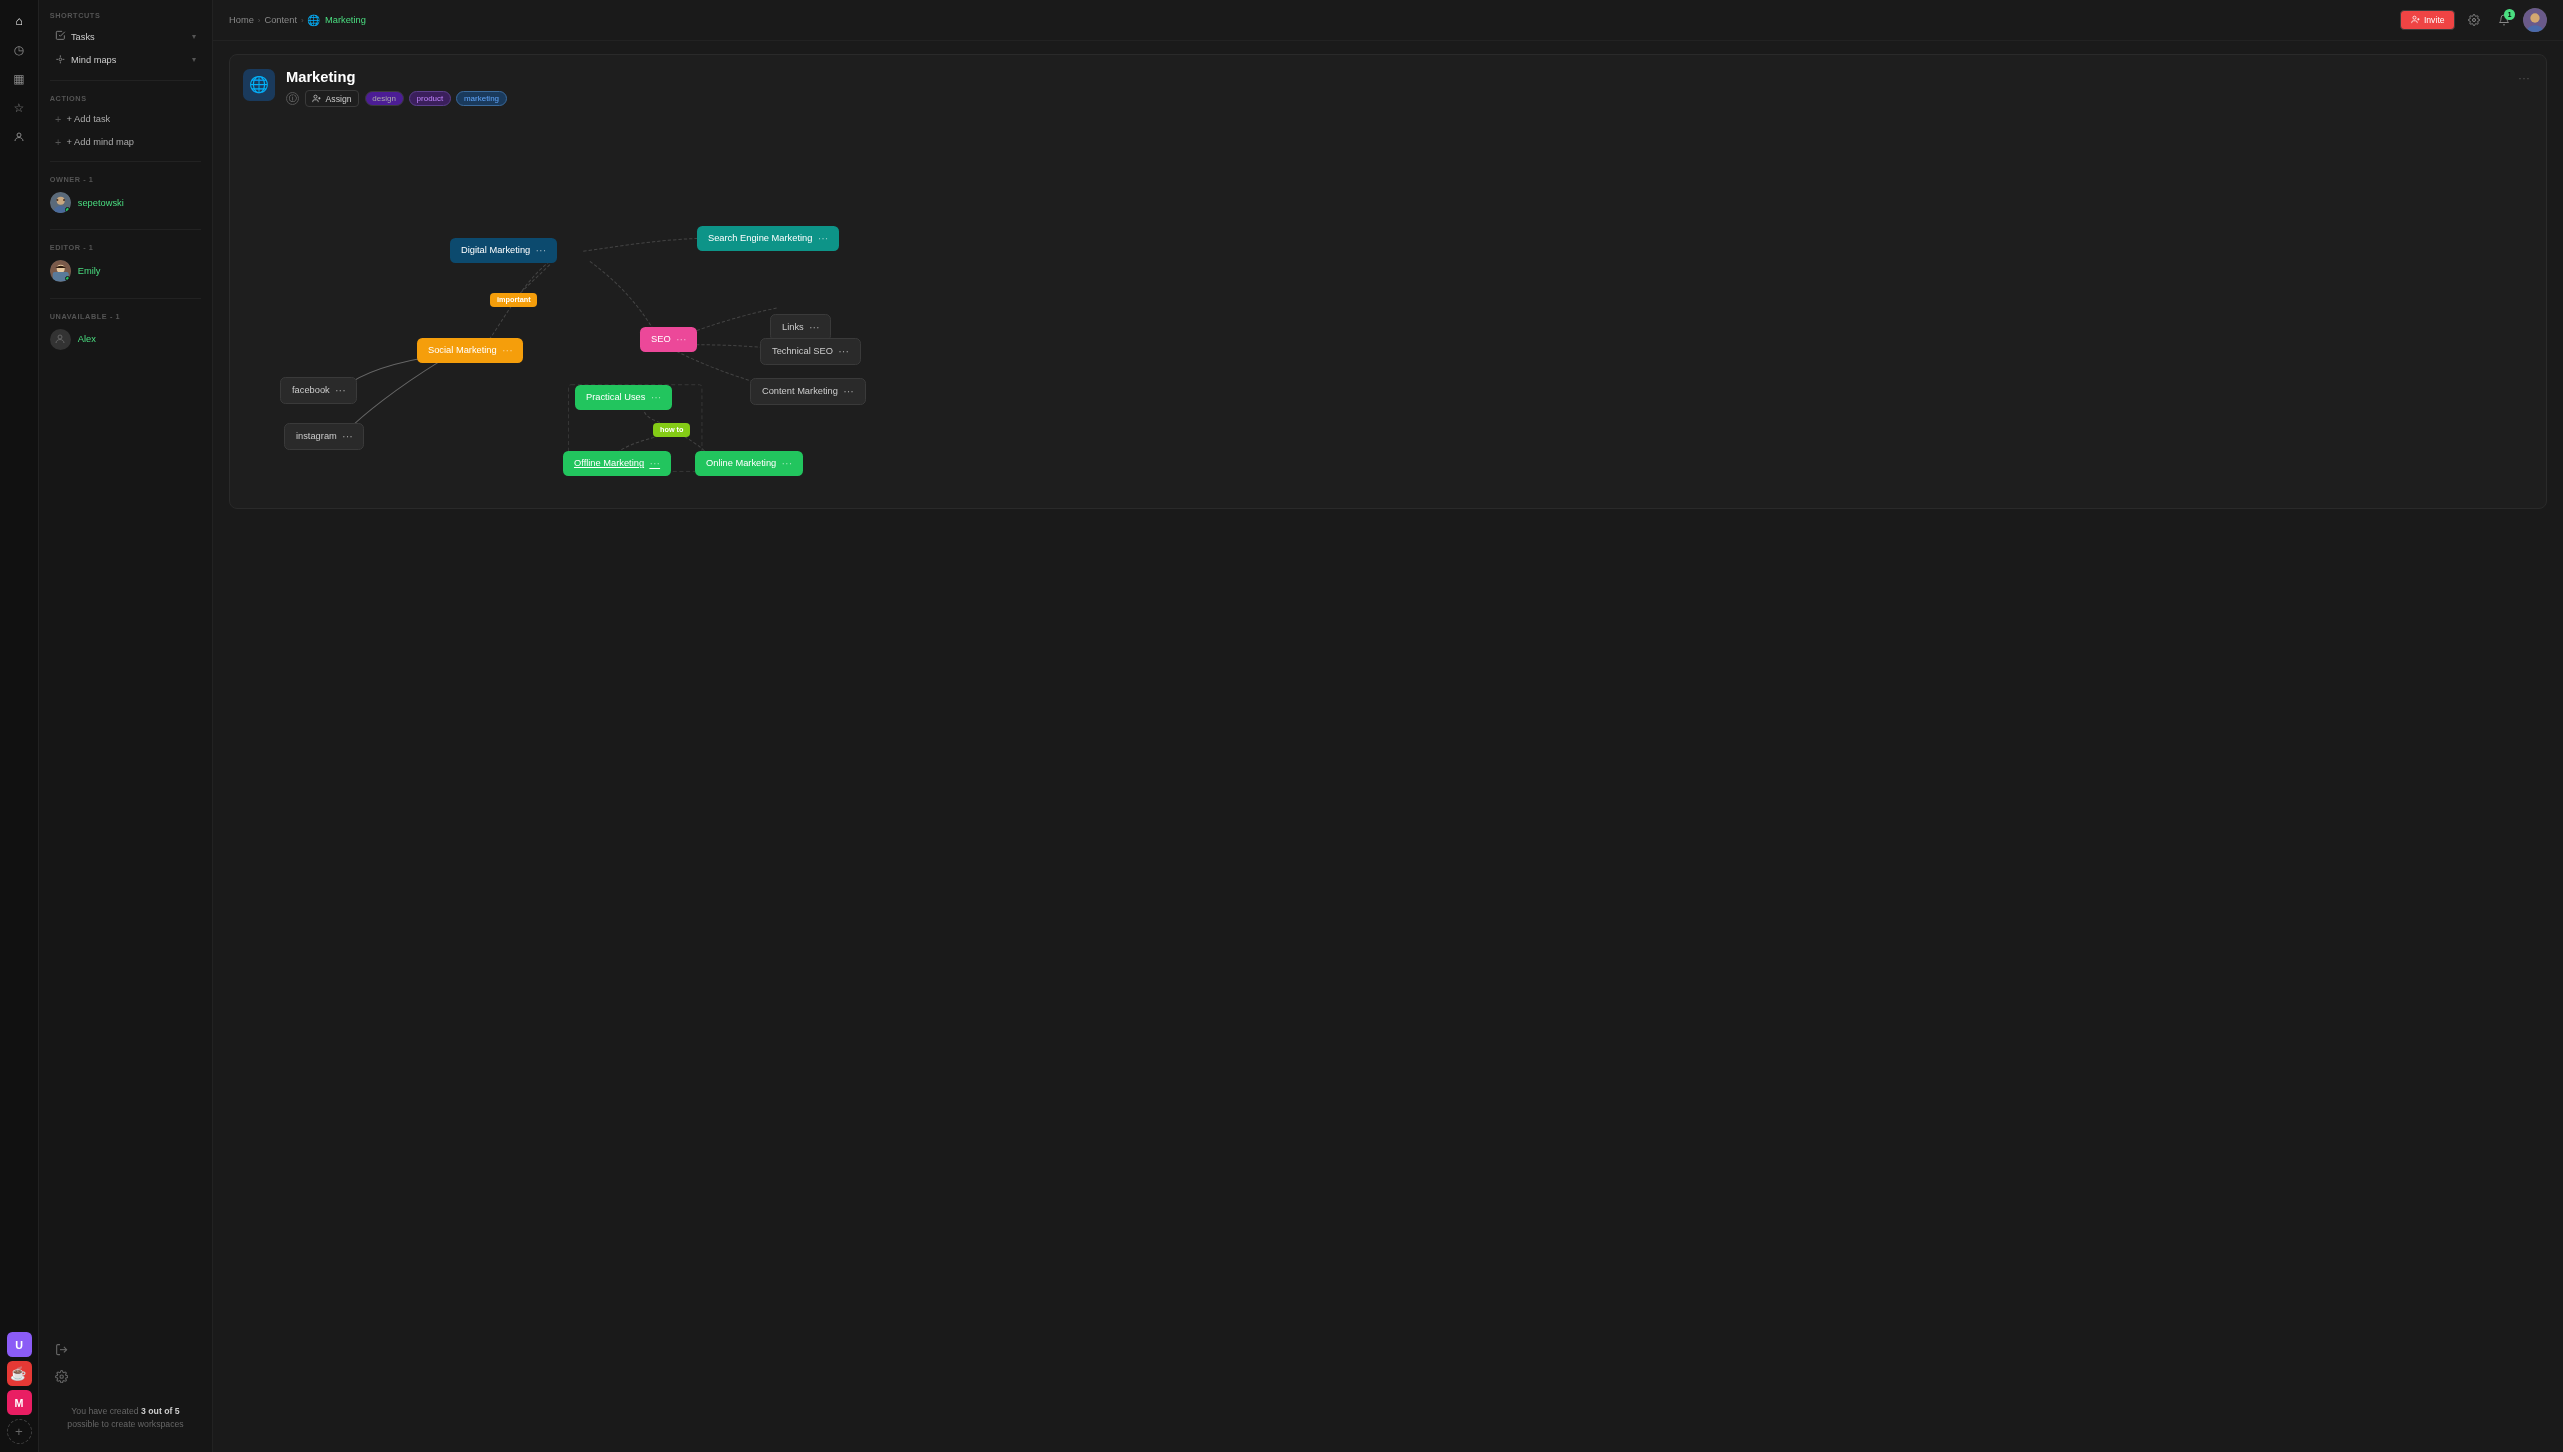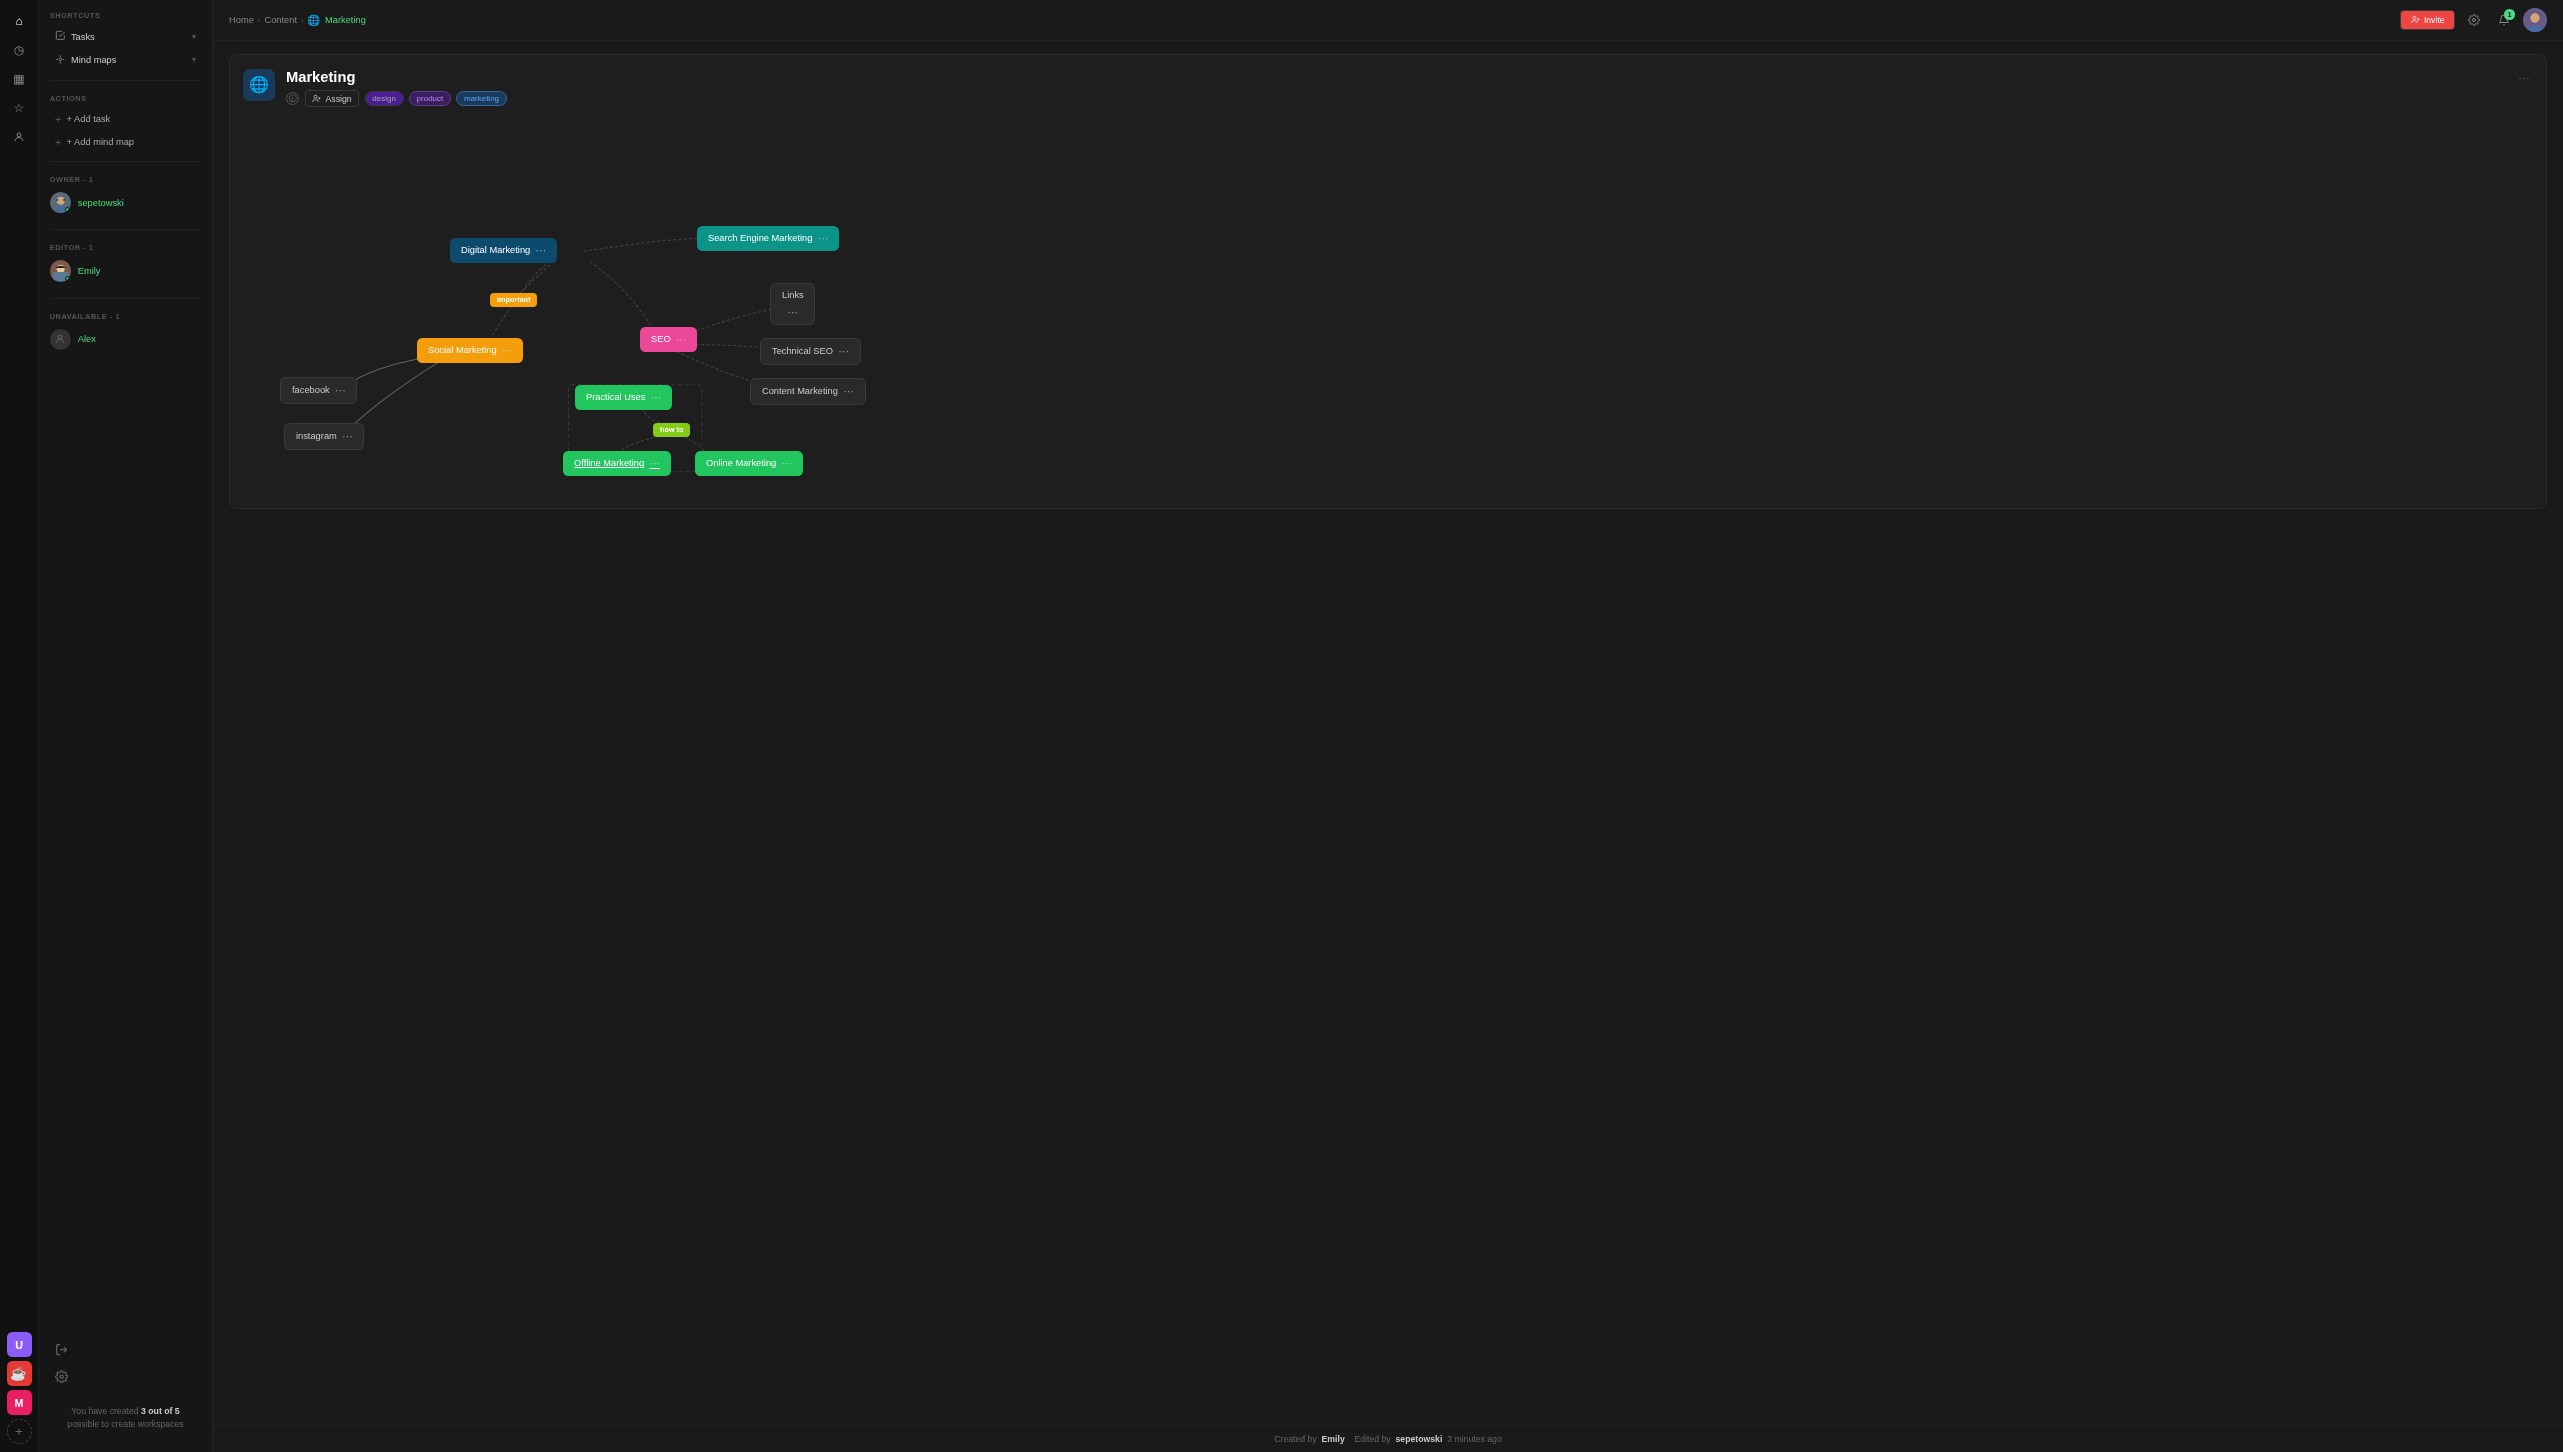--- a/index.html
+++ b/index.html
@@ -705,21 +705,21 @@
         <div class="node node-pink" style="left:397px;top:206px;">
           <span>SEO</span>
           <span class="node-dots">···</span>
         </div>
 
         <div class="node node-teal" style="left:454px;top:105px;">
           <span>Search Engine Marketing</span>
           <span class="node-dots">···</span>
         </div>
 
-        <div class="node node-dark" style="left:527px;top:162px;flex-direction:column;">
+        <div class="node node-dark" style="left:527px;top:193px;">
           <span>Links</span>
           <span class="node-dots">···</span>
         </div>
 
         <div class="node node-dark" style="left:517px;top:217px;">
           <span>Technical SEO</span>
           <span class="node-dots">···</span>
         </div>
 
         <div class="node node-dark" style="left:507px;top:257px;">
@@ -740,22 +740,14 @@
         </div>
 
         <div class="node node-green" style="left:452px;top:330px;">
           <span>Online Marketing</span>
           <span class="node-dots">···</span>
         </div>
       </div>
     </div>
   </div>
 
-  <div class="page-footer">
-    <span>Created by</span>
-    &nbsp;<strong>Emily</strong>
-    &nbsp;&nbsp;
-    <span>Edited by</span>
-    &nbsp;<strong>sepetowski</strong>
-    &nbsp;<span>3 minutes ago</span>
-  </div>
 </div>
 
 
 </body></html>

